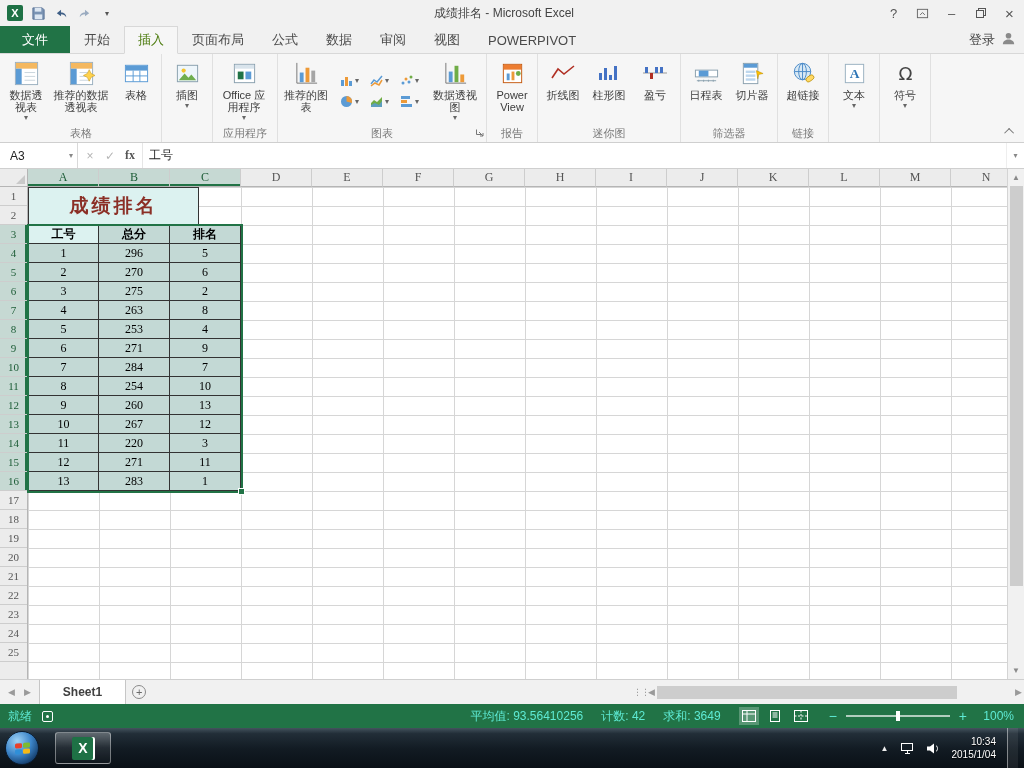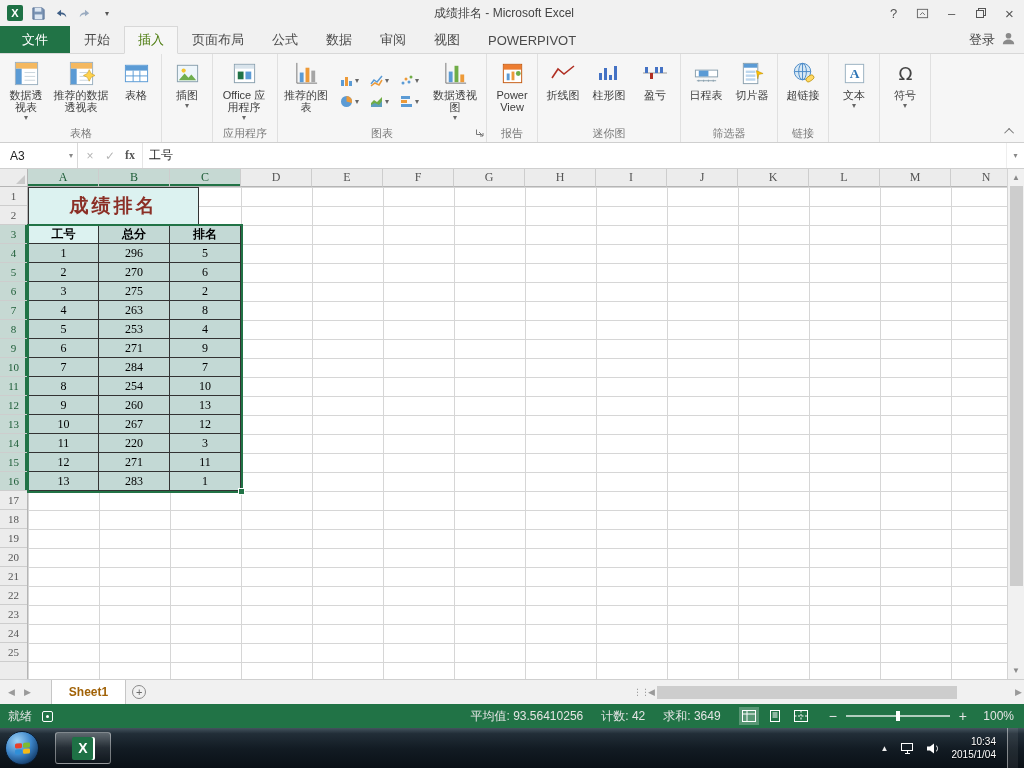--- a/index.html
+++ b/index.html
@@ -73,31 +73,31 @@
 .selrect{position:absolute;border:2px solid #217346;pointer-events:none;}
 .fillhandle{position:absolute;right:-4px;bottom:-4px;width:7px;height:7px;background:#217346;border:1px solid #fff;}
 .vscroll{width:17px;background:#f1f1f1;border-left:1px solid #d4d4d4;display:flex;flex-direction:column;align-items:center;flex:none;}
 .sbtn{height:17px;width:17px;display:flex;align-items:center;justify-content:center;color:#8a8a8a;font-size:8px;flex:none;}
 .vthumb{width:13px;height:400px;background:#cdcdcd;flex:none;}
 .vfill{flex:1;}
 
 
 .sheetbar{height:25px;background:#f1f1f1;border-top:1px solid #cfcfcf;display:flex;align-items:stretch;font-size:12px;flex:none;}
 .tabnav{display:flex;align-items:center;gap:9px;padding:0 8px;color:#9a9a9a;font-size:9px;}
-.stab{background:#fff;border-left:1px solid #c6c6c6;border-right:1px solid #c6c6c6;color:#a16207;font-weight:bold;padding:0 17px;display:flex;align-items:center;margin-left:12px;}
+.stab{background:#fff;border-left:1px solid #c6c6c6;border-right:1px solid #c6c6c6;color:#404040;font-weight:bold;padding:0 23px;display:flex;align-items:center;}
 .addsheet{width:26px;display:flex;align-items:center;justify-content:center;}
 .addcircle{width:14px;height:14px;border:1px solid #8a8a8a;border-radius:50%;color:#6a6a6a;font-size:11px;line-height:12px;text-align:center;}
 .sb-space{flex:1;}
 .splitter{width:10px;display:flex;align-items:center;justify-content:center;color:#9a9a9a;font-size:9px;letter-spacing:-1px;}
 .hscroll{width:378px;display:flex;align-items:center;padding:0 2px;}
 .hthumb{height:13px;width:300px;background:#cdcdcd;margin:0 2px;}
 .htrack{flex:1;}
 
 
-.statusbar{height:24px;background:#217346;color:#e5e5e5;display:flex;align-items:center;font-size:12px;padding:0 0 0 8px;flex:none;}
+.statusbar{height:24px;background:#217346;color:#5eead4;display:flex;align-items:center;font-size:12px;padding:0 0 0 8px;flex:none;}
 .sb-mode{padding-right:10px;}
 .macroicon{width:11px;height:11px;border:1px solid #fff;border-radius:2px;position:relative;margin-right:8px;}
 .macroicon:after{content:"";position:absolute;left:3px;top:3px;width:3px;height:3px;background:#fff;border-radius:50%;}
 .sb-right{margin-left:auto;display:flex;align-items:center;gap:18px;padding-right:10px;}
 .viewbtns{display:flex;gap:6px;align-items:center;}
 .vb{width:20px;height:18px;display:flex;align-items:center;justify-content:center;}
 .vb.on{background:rgba(255,255,255,.25);}
 .zoom{display:flex;align-items:center;gap:9px;}
 .zsign{font-size:14px;line-height:14px;}
 .ztrack{width:104px;height:2px;background:rgba(255,255,255,.65);position:relative;}

